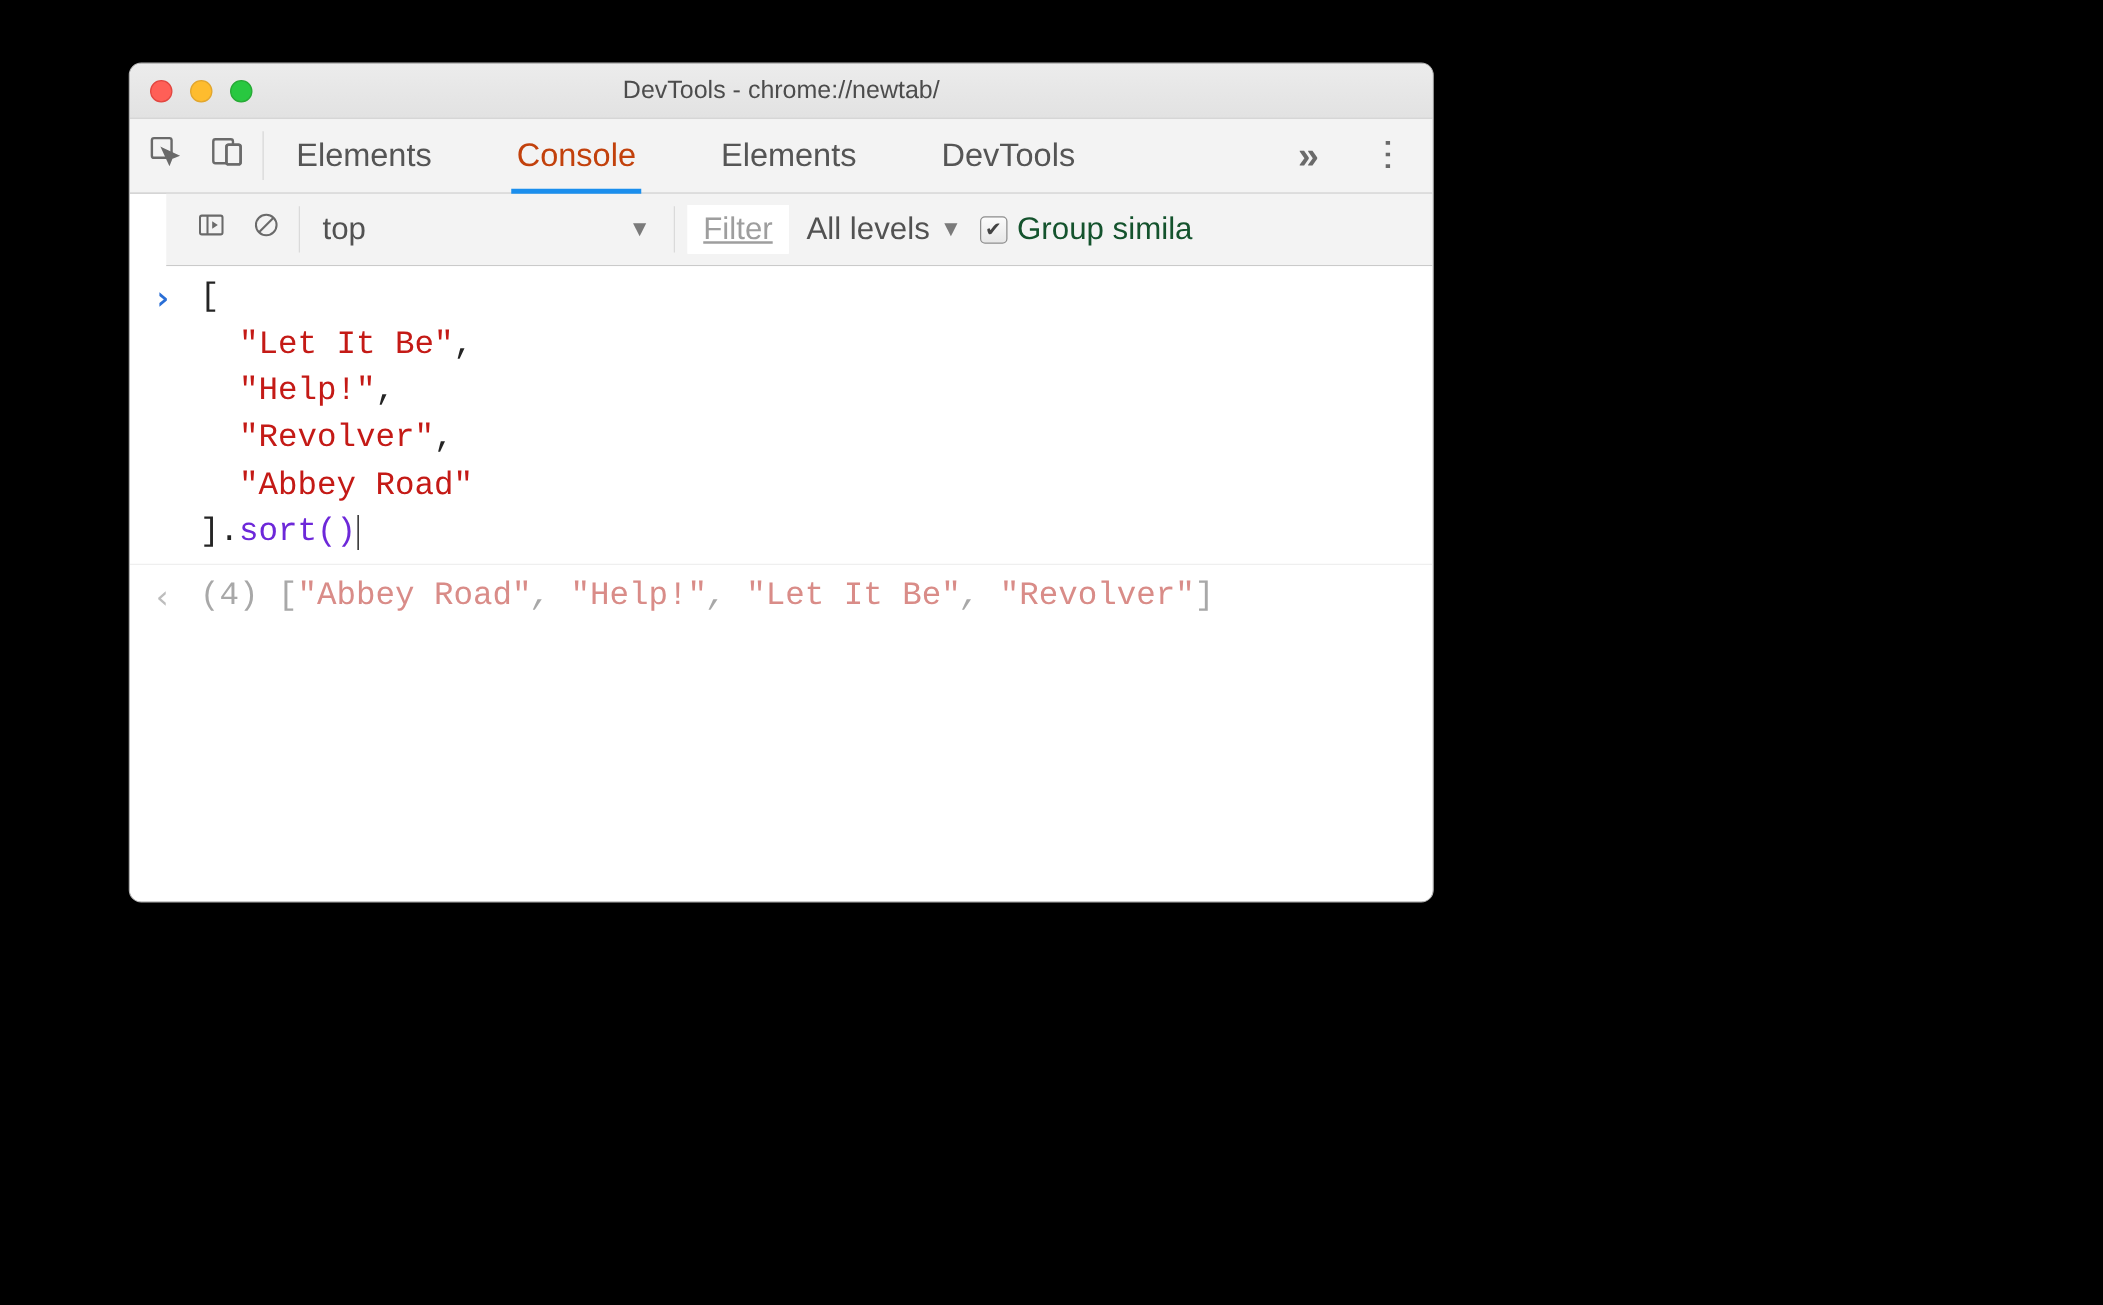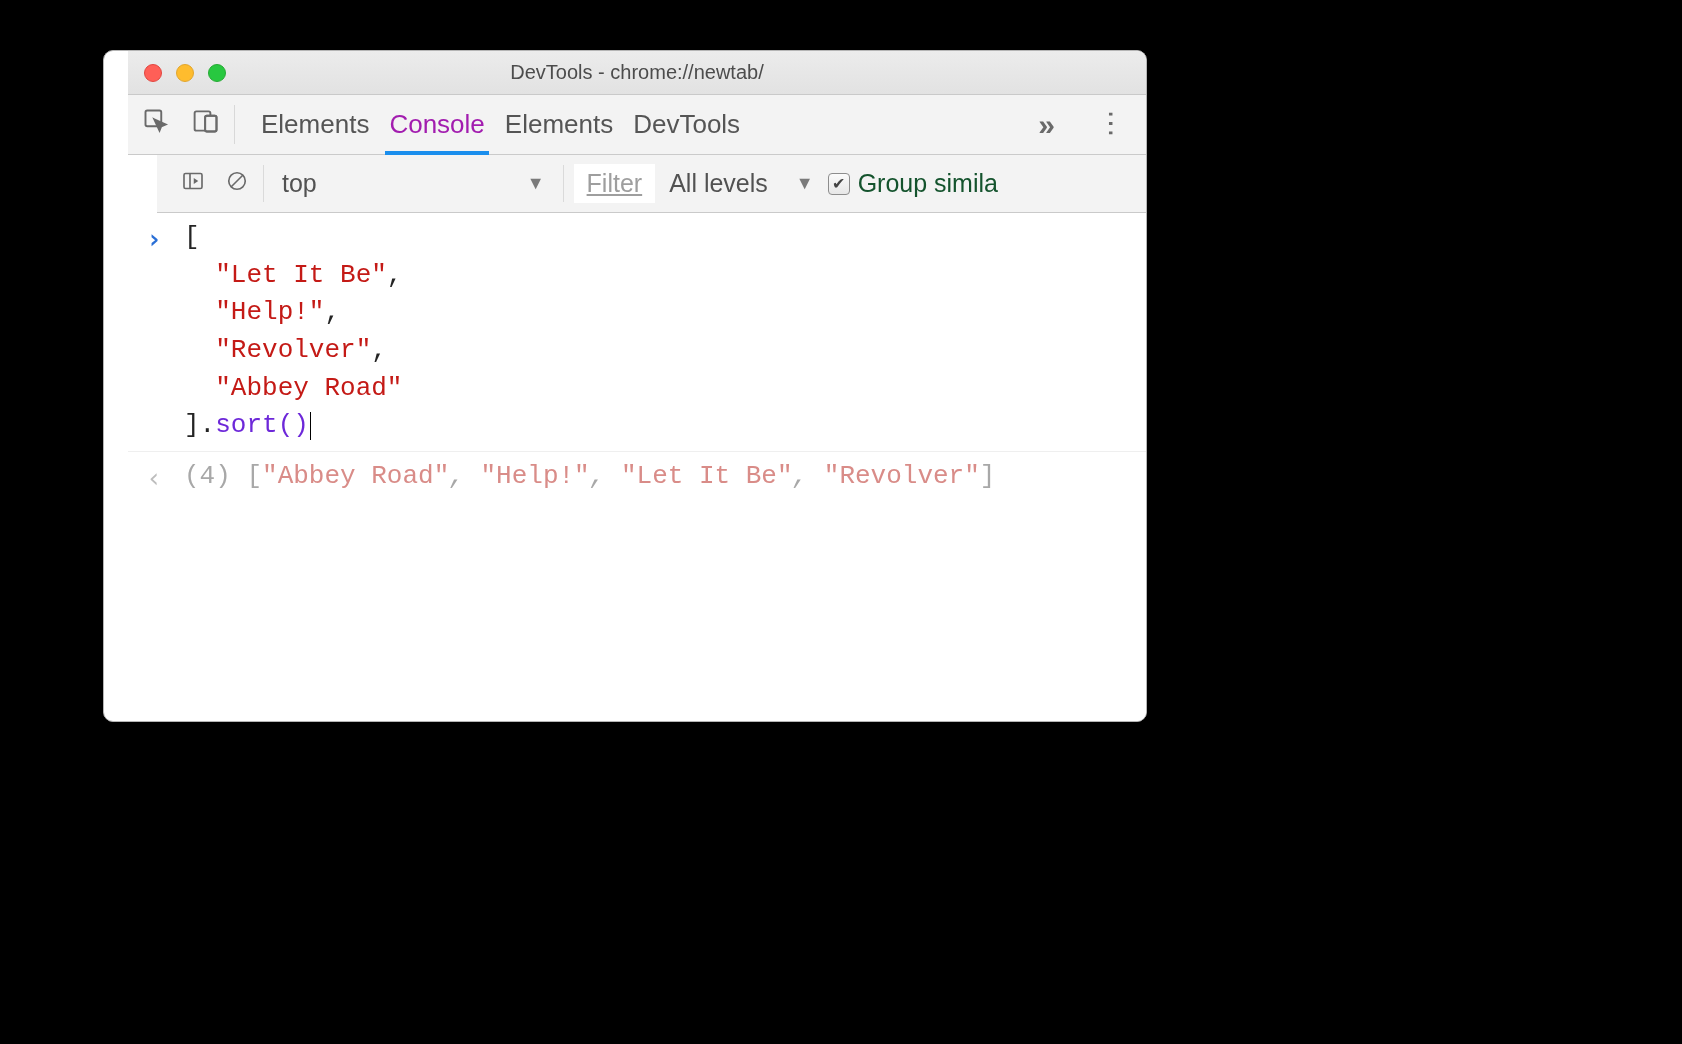--- a/index.html
+++ b/index.html
@@ -21,21 +21,20 @@
     top: 50px;
     width: 1044px;
     height: 672px;
     background: #fff;
     border-radius: 10px;
     box-shadow: 0 40px 70px rgba(0,0,0,.45);
     display: flex;
     flex-direction: column;
     overflow: hidden;
     border: 1px solid #b5b5b5;
-    padding-left: 24px;
   }
 
   
   .titlebar {
     height: 44px;
     background: linear-gradient(#ececec, #e2e2e2);
     border-bottom: 1px solid #c9c9c9;
     display: flex;
     align-items: center;
     position: relative;
@@ -81,35 +80,35 @@
     padding: 0 14px;
     gap: 22px;
   }
   .tabbar .divider {
     width: 1px;
     background: #d8d8d8;
     margin: 10px 0;
   }
   .tab-list {
     display: flex;
-    gap: 20px;
+    gap: 68px;
     align-items: center;
     padding-left: 26px;
     flex: 1 1 auto;
   }
   .tab {
     height: 100%;
     display: flex;
     align-items: center;
     cursor: pointer;
     color: #555;
     position: relative;
   }
   .tab.active {
-    color: #a21caf;
+    color: #c2410c;
   }
   .tab.active::after {
     content: "";
     position: absolute;
     left: -4px; right: -4px; bottom: -1px;
     height: 4px;
     background: #1a8eed;
   }
   .tabbar .right {
     display: flex;
@@ -144,21 +143,21 @@
   .toolbar .sep { width:1px; align-self:stretch; margin:10px 4px; background:#dadada; }
   .context-select {
     display:flex; align-items:center; gap:210px; padding:0 14px; cursor:pointer;
     color:#525252;
   }
   .context-select .tri { color:#7a7a7a; font-size:18px; }
   .filter-box {
     background:#fff; border:1px solid #fff;
     color:#9e9e9e; padding:4px 12px; margin-left:6px;text-decoration:underline;
   }
-  .levels { display:flex; align-items:center; gap:28px; padding:0 14px; cursor:pointer; color:#525252;}
+  .levels { display:flex; align-items:center; gap:8px; padding:0 14px; cursor:pointer; color:#525252;}
   .levels .tri { color:#7a7a7a; font-size:18px; }
   .chk {
     width:22px; height:22px; border:1px solid #8d8d8d; border-radius:4px;
     display:inline-flex; align-items:center; justify-content:center;
     background:linear-gradient(#fbfbfb,#e7e7e7);
     color:#444; font-size:16px; margin-right:8px;
   }
   .group-label { color:#14532d; }
 
   

